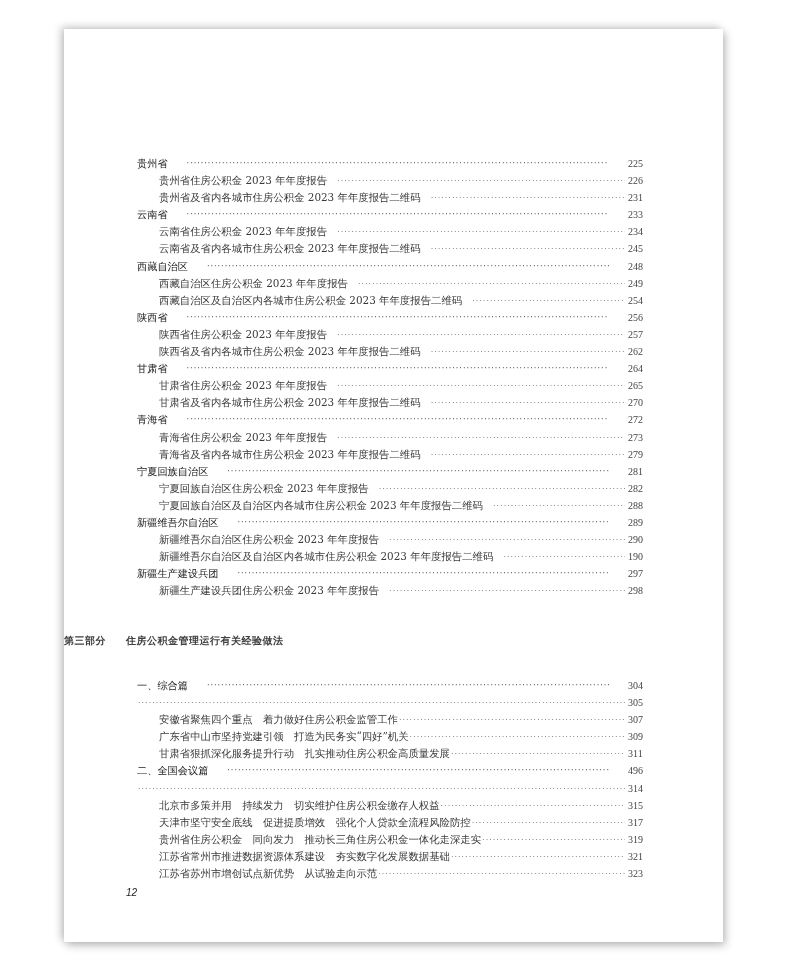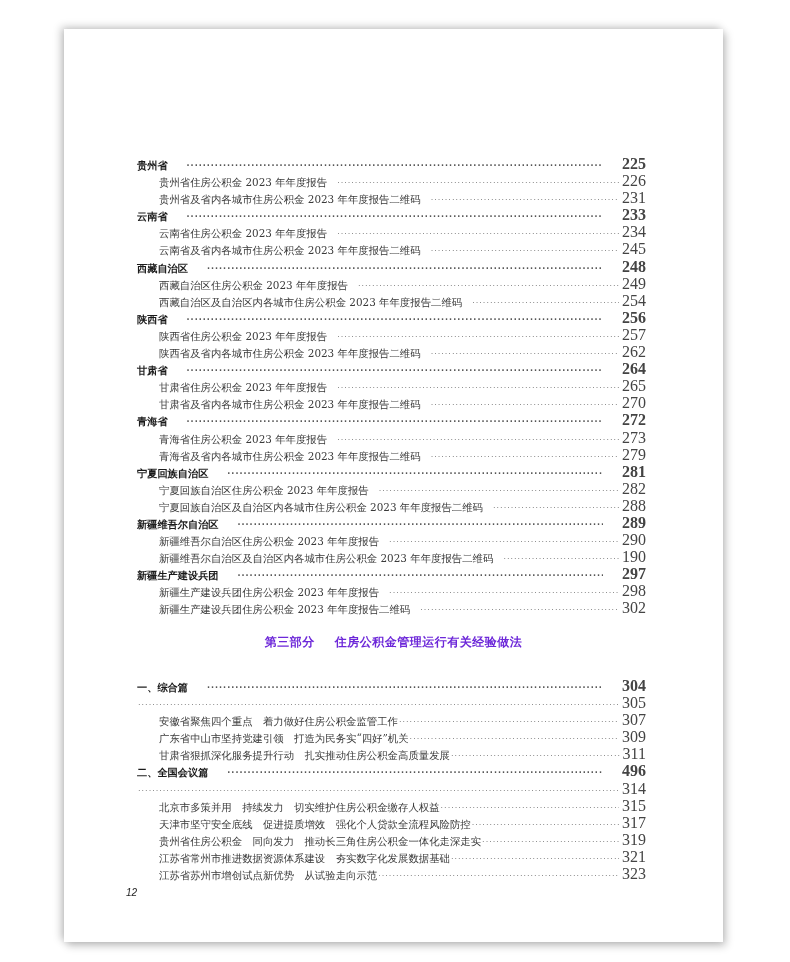--- a/index.html
+++ b/index.html
@@ -33,21 +33,21 @@
       display: flex;
       align-items: baseline;
       height: 17.1px;
       line-height: 17px;
       font-size: 10.4px;
       color: #333333;
       white-space: nowrap;
     }
     .toc-row.header {
       font-family: "DejaVu Sans", "Liberation Sans", sans-serif;
-      font-weight: bold;
+      font-weight: normal;
       color: #1a1a1a;
       font-size: 10.2px;
       gap: 16px;
     }
     .toc-row.sub .label {
       padding-left: 22px;
       color: #3a3a3a;
     }
     .label {
       flex: 0 0 auto;
@@ -63,35 +63,34 @@
       top: -1px;
     }
     .leader::before {
       content: "················································································································································································";
     }
     .toc-row.sub .leader { margin-left: 10px; }
     .toc-row.sub.tight .leader { margin-left: 1px; }
     .pnum {
       flex: 0 0 auto;
       font-family: "Liberation Serif", "DejaVu Serif", serif;
-      font-size: 16px;
+      font-size: 10px;
       color: #444444;
       min-width: 18px;
-      text-align: center;
+      text-align: left;
     }
     .part-title {
       position: absolute;
       left: 0;
       right: 0;
       top: 605px;
-      text-align: center;
       font-family: "DejaVu Sans", "Liberation Sans", sans-serif;
       font-weight: bold;
-      font-size: 12px;
-      color: #6d28d9;
+      font-size: 10px;
+      color: #404040;
       letter-spacing: 0.5px;
     }
     .part-title .num { margin-right: 20px; }
     .toc2 {
       position: absolute;
       left: 73px;
       top: 640px;
       width: 509px;
       margin-top: 8px;
     }
@@ -243,25 +242,20 @@
     <div class="toc-row header">
         <span class="label">新疆生产建设兵团</span>
         <span class="leader"></span>
         <span class="pnum">297</span>
       </div>
     <div class="toc-row sub">
         <span class="label">新疆生产建设兵团住房公积金 2023 年年度报告</span>
         <span class="leader"></span>
         <span class="pnum">298</span>
       </div>
-    <div class="toc-row sub">
-        <span class="label">新疆生产建设兵团住房公积金 2023 年年度报告二维码</span>
-        <span class="leader"></span>
-        <span class="pnum">302</span>
-      </div>
   </div>
 
   <div class="part-title">
     <span class="num">第三部分</span><span>住房公积金管理运行有关经验做法</span>
   </div>
 
   <div class="toc2">
     <div class="toc-row header">
         <span class="label">一、综合篇</span>
         <span class="leader"></span>

